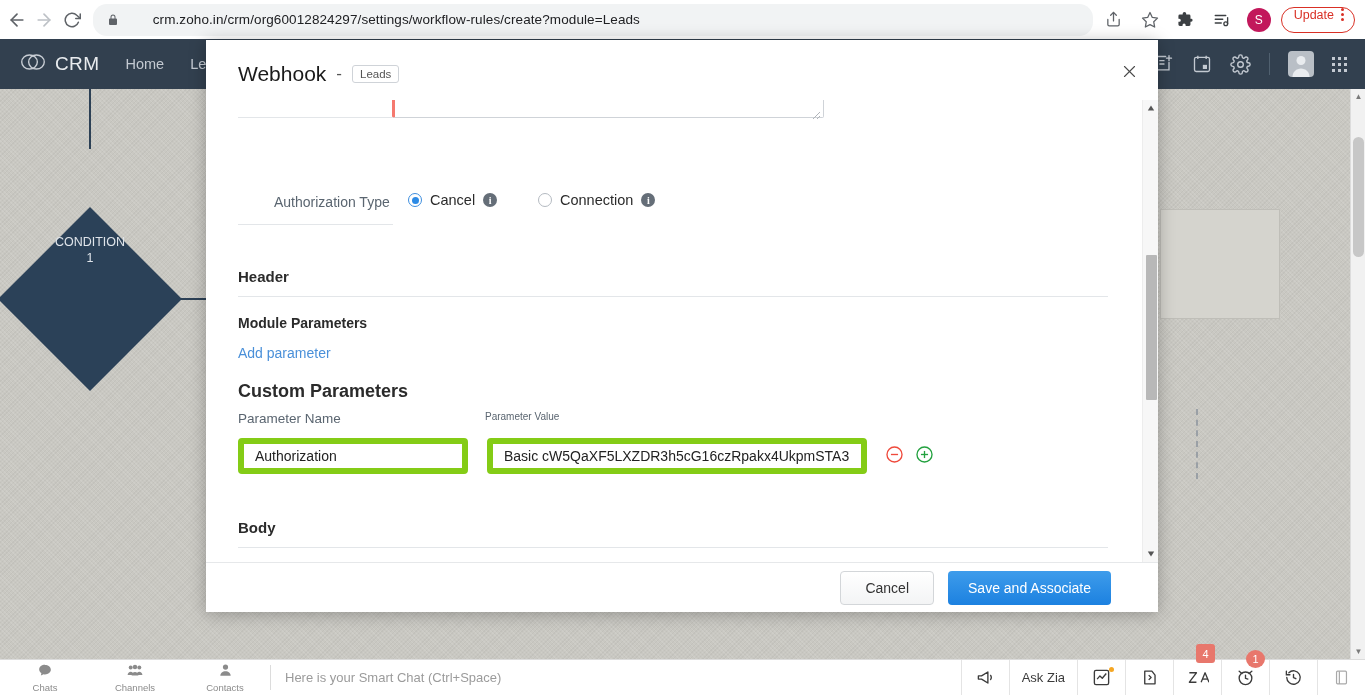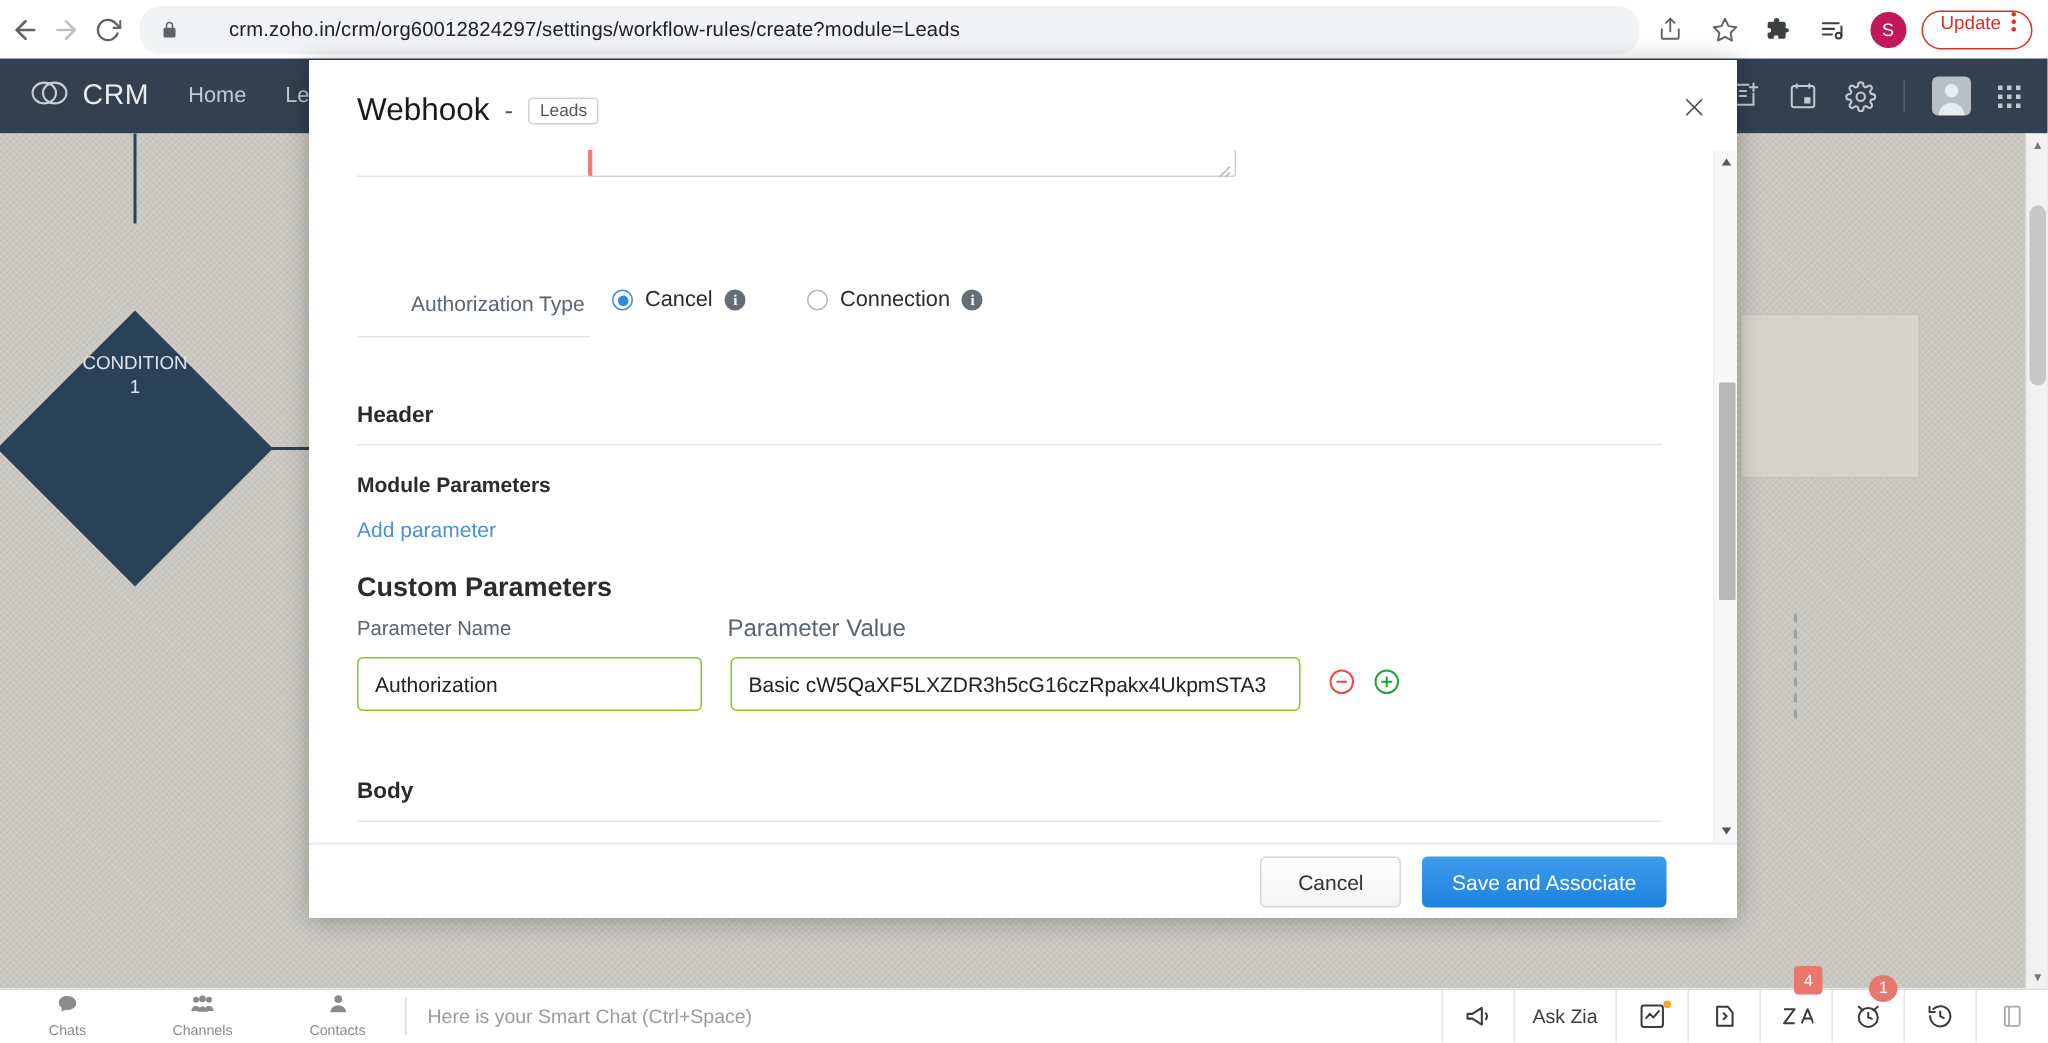--- a/index.html
+++ b/index.html
@@ -160,23 +160,23 @@
   .section-title {
     position: absolute; left: 32px; font-size: 15px; color: #2b2b2b; font-weight: bold;
   }
   .section-rule { position: absolute; left: 32px; height: 1px; background: #e3e6e9; width: 870px; }
 
   #module-params-title { position: absolute; left: 32px; top: 215px; font-size: 14px; color: #2b2b2b; font-weight: bold; }
   #add-parameter-link { position: absolute; left: 32px; top: 245px; font-size: 14px; color: #4a90d9; }
   #custom-params-title { position: absolute; left: 32px; top: 281px; font-size: 18px; color: #2b2b2b; font-weight: bold; }
 
   #param-name-label { position: absolute; left: 32px; top: 311px; font-size: 13.5px; color: #5a6570; }
-  #param-value-label { position: absolute; left: 279px; top: 311px; font-size: 16px; color: #5a6570; }
+  #param-value-label { position: absolute; left: 279px; top: 311px; font-size: 10px; color: #5a6570; }
   .param-input {
-    position: absolute; height: 36px; border: 1px solid #84cc16; border-radius: 4px;
+    position: absolute; height: 36px; border: 6px solid #84cc16; border-radius: 4px;
     background: #fff; display: flex; align-items: center; padding: 0 11px;
     font-size: 14px; color: #222; overflow: hidden; white-space: nowrap;
   }
   #param-name-input { left: 32px; top: 338px; width: 230px; }
   #param-value-input { left: 281px; top: 338px; width: 380px; }
   #param-remove-icon { position: absolute; left: 679px; top: 345px; width: 19px; height: 19px; color: #ef4a3c; }
   #param-add-icon { position: absolute; left: 709px; top: 345px; width: 19px; height: 19px; color: #23a13f; }
 
   
   #modal-scrollbar {

